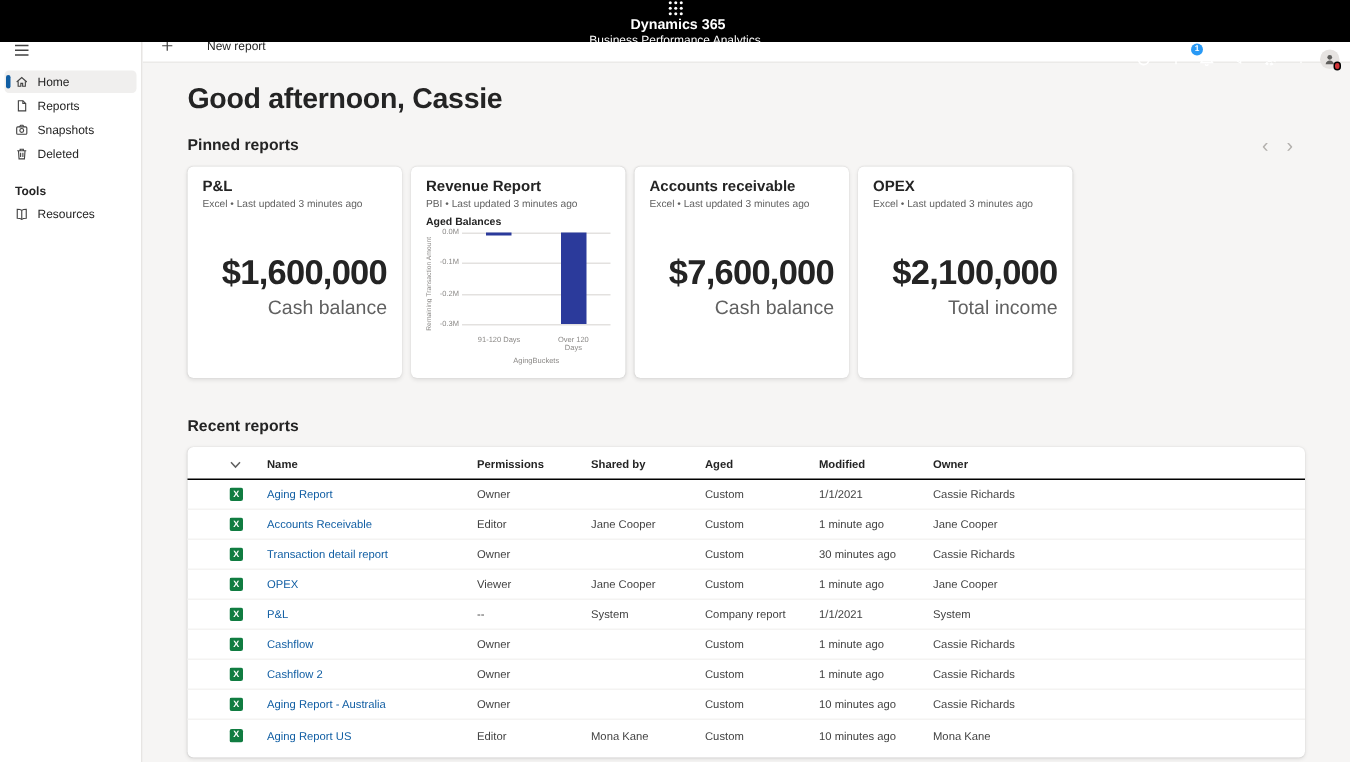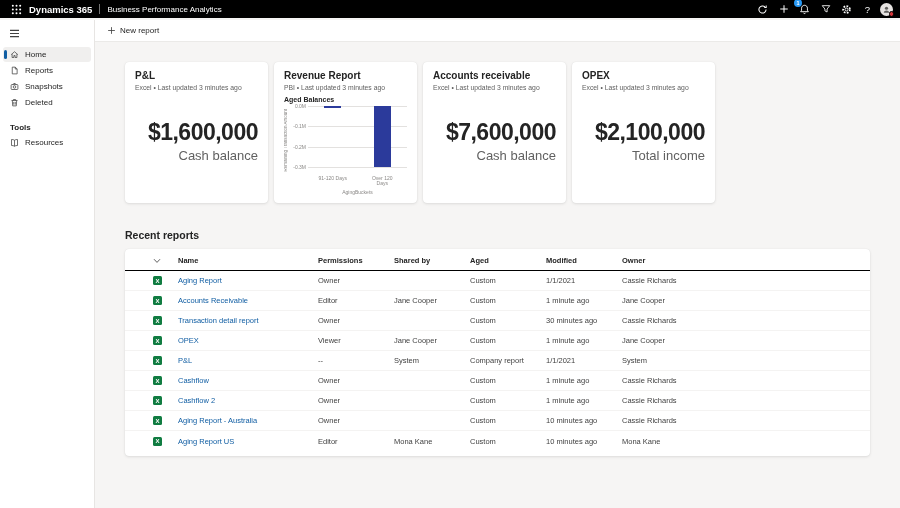--- a/index.html
+++ b/index.html
@@ -5,22 +5,22 @@
   * { box-sizing: border-box; margin: 0; padding: 0; }
   html,body { width: 900px; height: 508px; overflow: hidden; }
   body {
     font-family: "Liberation Sans", sans-serif;
     background: #f6f5f4;
     position: relative;
     color: #242424;
   }
   
   .topbar {
-    position: absolute; top:0; left:0; right:0; height:18px;
-    background:#000; display:flex; align-items:center; padding:0 7px; z-index:20;
+    position: absolute; top:0; left:0; right:0; height:28px;
+    background:#000; display:flex; align-items:center; padding:0 7px; z-index:20;flex-direction:column;
   }
   .waffle { width:18px; height:16px; display:flex; align-items:center; justify-content:center; cursor:pointer; }
   .brand { color:#fff; font-size:9.5px; font-weight:700; margin-left:4px; white-space:nowrap; }
   .brand-divider { width:1px; height:10px; background:rgba(255,255,255,.45); margin:0 7px; }
   .app-subtitle { color:#fff; font-size:8px; white-space:nowrap; }
   .search-box {
     position:absolute; left:50%; top:3px; transform:translateX(-50%);
     width:222px; height:14px; background:#d9d9d9; border-radius:2px;
     display:flex; align-items:center; padding:0 5px; gap:4px;
   }
@@ -54,21 +54,21 @@
   .nav-item.selected::before {
     content:""; position:absolute; left:1px; top:3px; bottom:3px; width:2.5px;
     background:#115ea3; border-radius:2px;
   }
   .tools-label { font-size:8px; font-weight:700; padding-left:10px; margin-top:13px; margin-bottom:3px; }
   
   .commandbar {
     position:absolute; top:20px; left:95px; right:0; height:22px;
     background:#fff; border-bottom:1px solid #ebeae8; display:flex; align-items:center; padding-left:5px; z-index:5;
   }
-  .new-report-btn { display:flex; align-items:center; gap:4px; font-size:8px; color:#242424; padding:3px 7px; border-radius:3px; cursor:pointer; }
+  .new-report-btn { display:flex; align-items:center; gap:22px; font-size:8px; color:#242424; padding:3px 7px; border-radius:3px; cursor:pointer; }
   
   .content { position:absolute; top:42px; left:95px; right:0; bottom:0; padding:12px 30px 0 30px; overflow:hidden; }
   .greeting { font-size:19px; font-weight:600; color:#242424; margin-top:2px; letter-spacing:-.2px; }
   .section-head { display:flex; align-items:center; justify-content:space-between; margin-top:13px; }
   .section-title { font-size:10.5px; font-weight:700; color:#242424; }
   .carousel-arrows { display:flex; gap:12px; margin-right:8px; }
   .chev { cursor:pointer; color:#b3b0ad; font-size:13px; line-height:10px; }
   .chev-left::before { content:"‹"; }
   .chev-right::before { content:"›"; }
   
@@ -255,21 +255,29 @@
     <span style="display:flex;">
       <svg width="9" height="9" viewBox="0 0 12 12" stroke="#424242" stroke-width="1.1">
           <path d="M6 1.5v9M1.5 6h9"></path>
         </svg>
     </span>
     <span>New report</span>
   </div>
 </div>
 
 <main class="content">
-
+  <h1 class="greeting">Good afternoon, Cassie</h1>
+
+  <div class="section-head">
+    <h2 class="section-title">Pinned reports</h2>
+    <div class="carousel-arrows">
+      <span class="chev chev-left"></span>
+      <span class="chev chev-right"></span>
+    </div>
+  </div>
 
   <div class="cards">
 
     <article class="card">
       <div class="card-title">P&amp;L</div>
       <div class="card-sub">Excel • Last updated 3 minutes ago</div>
       <div class="card-kpi">
         <div class="kpi-value">$1,600,000</div>
         <div class="kpi-label">Cash balance</div>
       </div>

